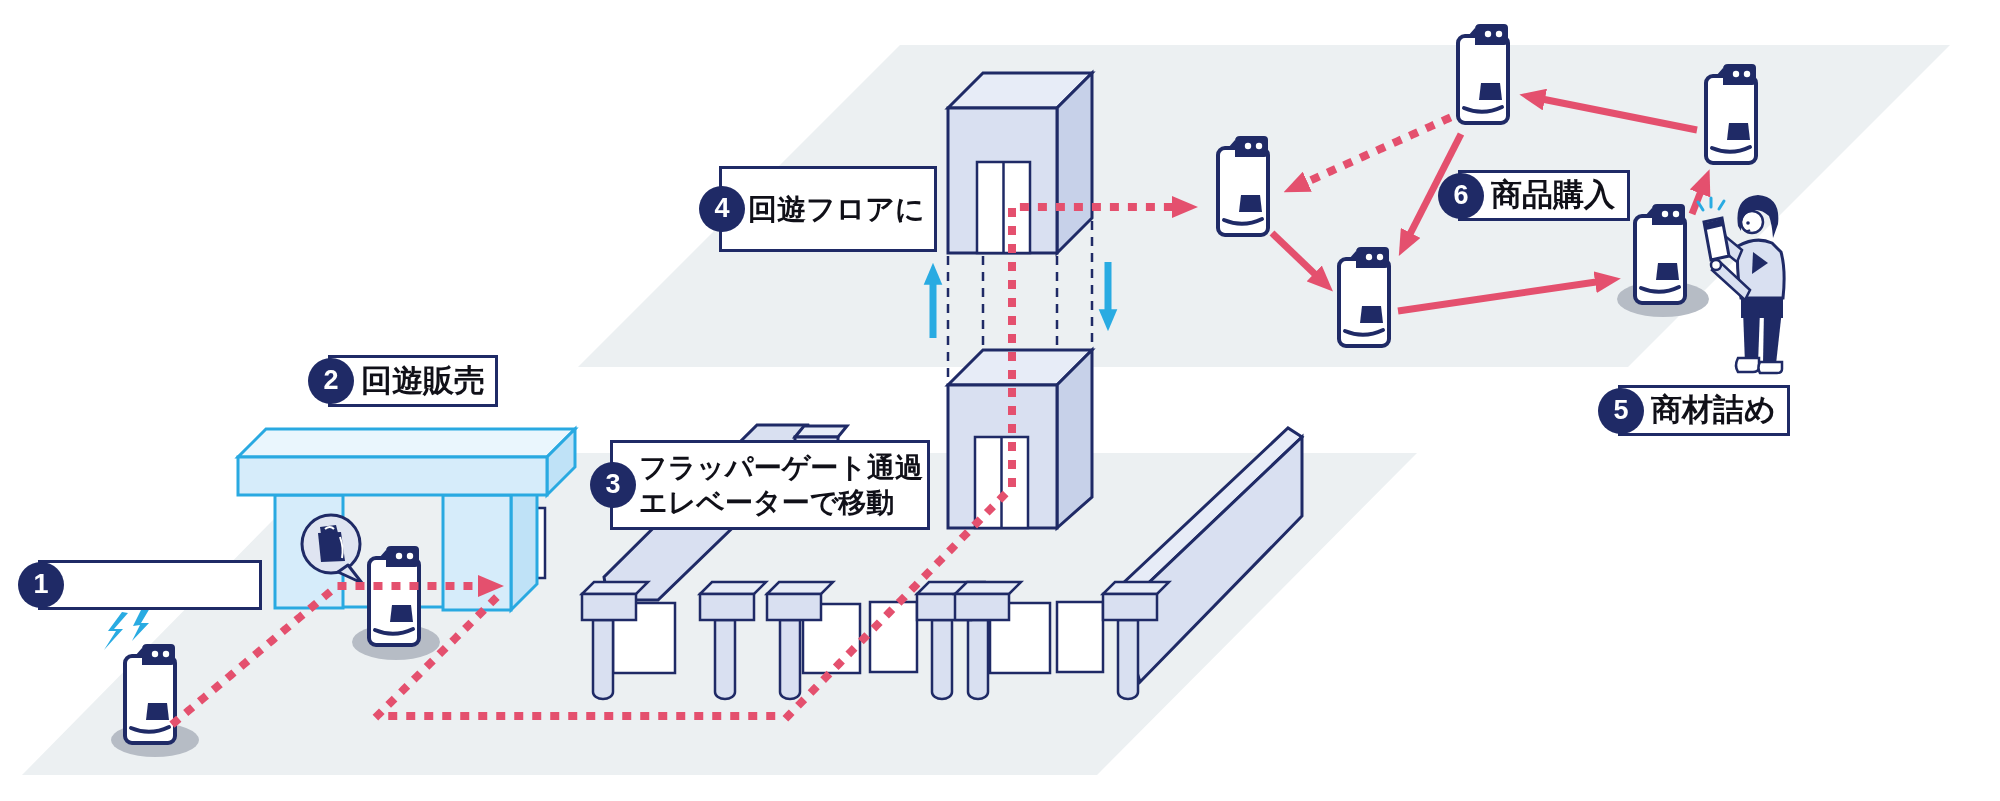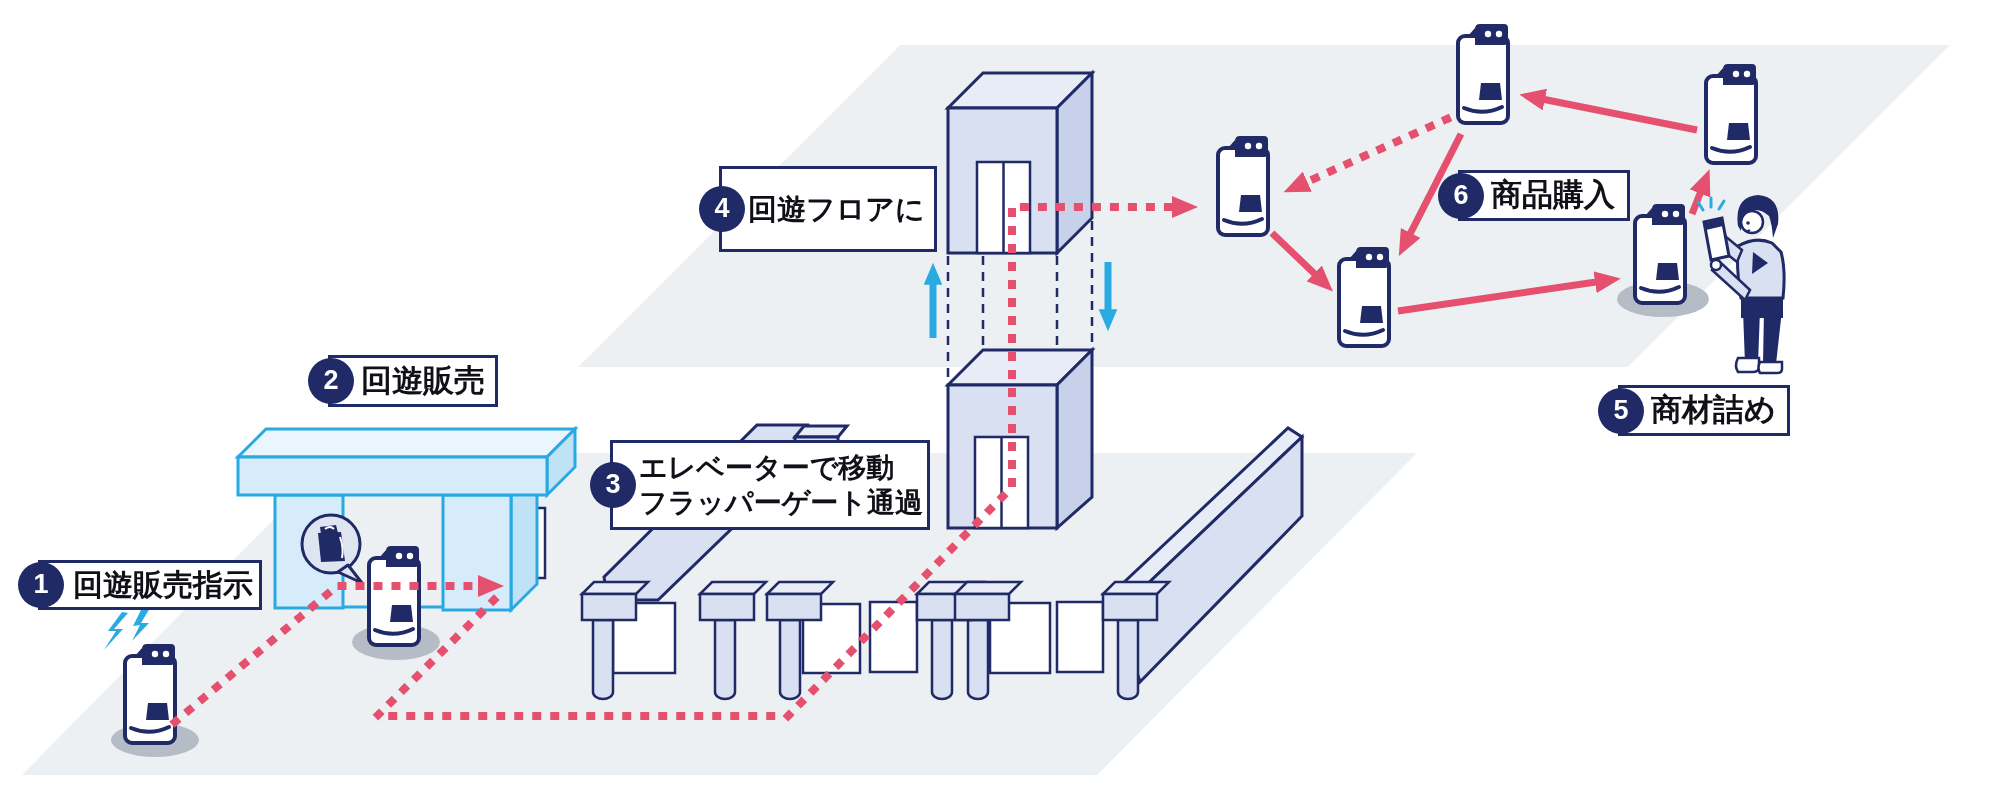--- a/index.html
+++ b/index.html
@@ -211,32 +211,31 @@
         <line x1="1703" y1="210" x2="1698" y2="202"></line>
         <line x1="1711" y1="207" x2="1711" y2="198"></line>
         <line x1="1719" y1="209" x2="1724" y2="201"></line>
       </g>
     </g>
   </g>
 </svg>
 
 <div class="step-box" style="left:38px;top:560px;width:224px;height:50px;font-size:30px;padding-left:32px;">
   <span class="badge">1</span>
-  <span class="txt">回遊販売指示</span>
 </div>
 
 <div class="step-box" style="left:328px;top:355px;width:170px;height:52px;font-size:31px;padding-left:30px;">
   <span class="badge">2</span>
   <span class="txt">回遊販売</span>
 </div>
 
 <div class="step-box" style="left:610px;top:440px;width:320px;height:90px;font-size:28px;padding-left:26px;">
   <span class="badge">3</span>
+  <span class="txt">フラッパーゲート通過</span>
   <span class="txt">エレベーターで移動</span>
-  <span class="txt">フラッパーゲート通過</span>
 </div>
 
 <div class="step-box" style="left:719px;top:166px;width:218px;height:86px;font-size:29px;padding-left:26px;">
   <span class="badge">4</span>
   <span class="txt">回遊フロアに</span>
 </div>
 
 <div class="step-box" style="left:1618px;top:385px;width:172px;height:51px;font-size:31px;padding-left:30px;">
   <span class="badge">5</span>
   <span class="txt">商材詰め</span>

